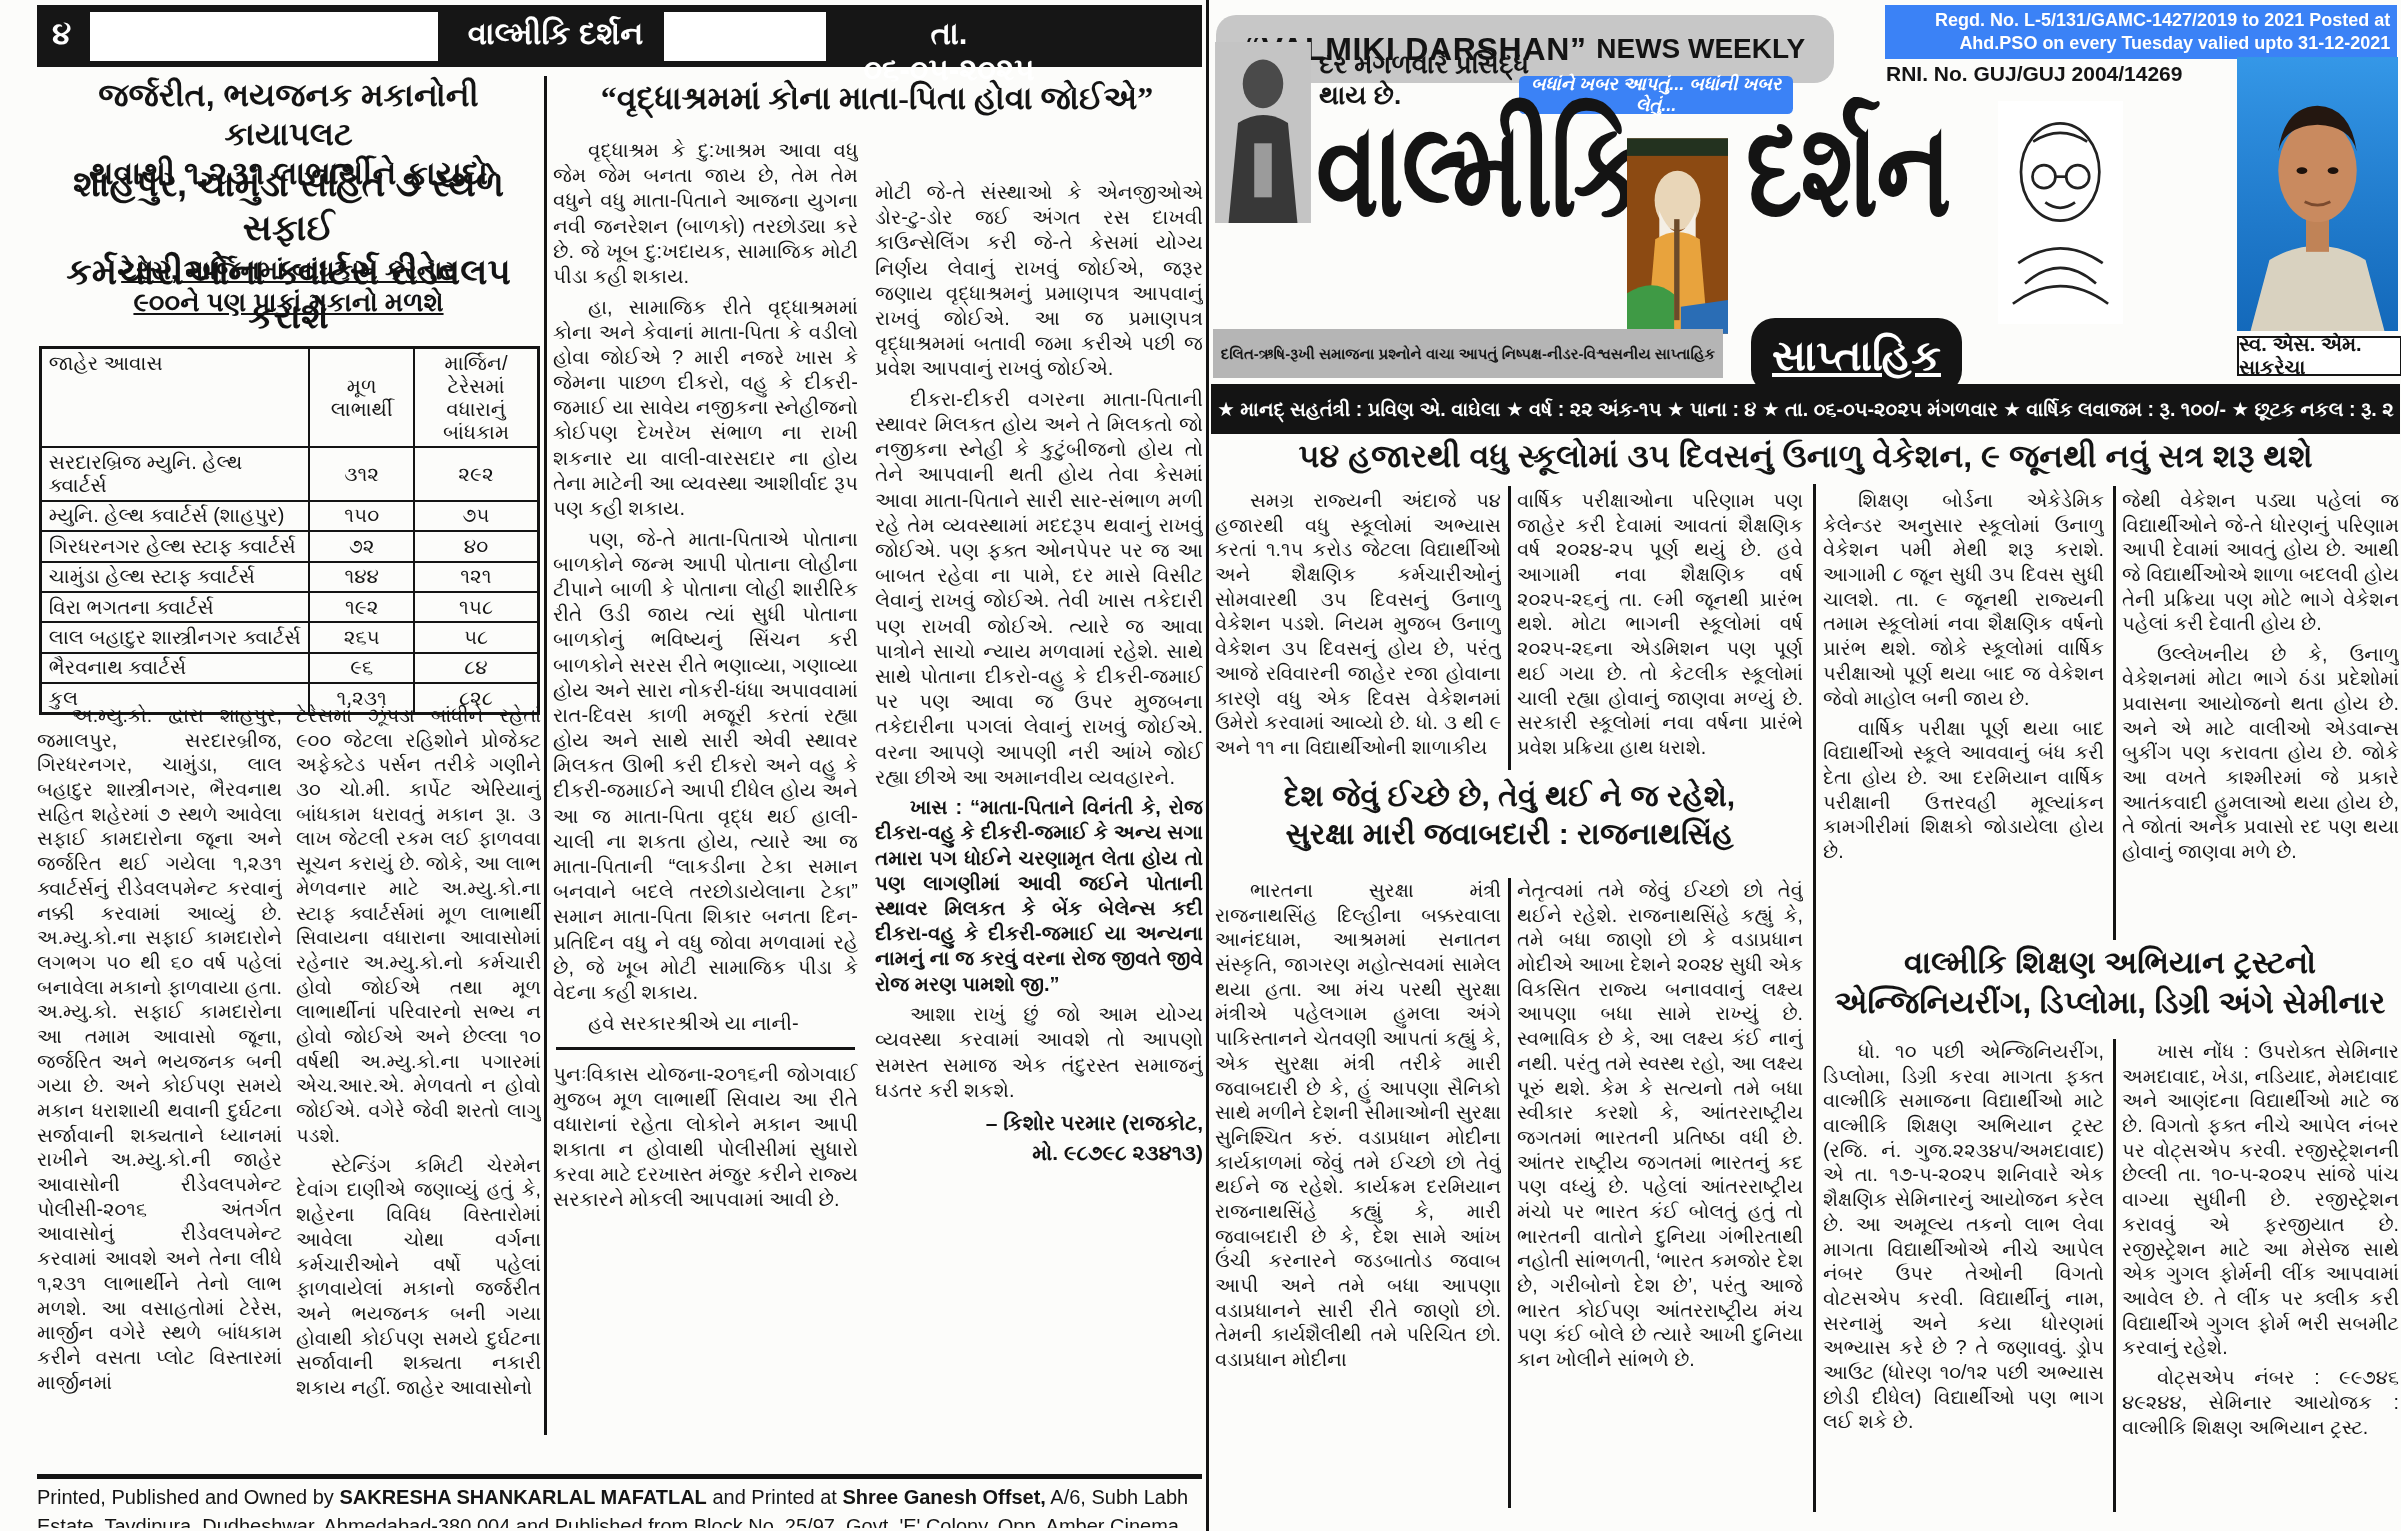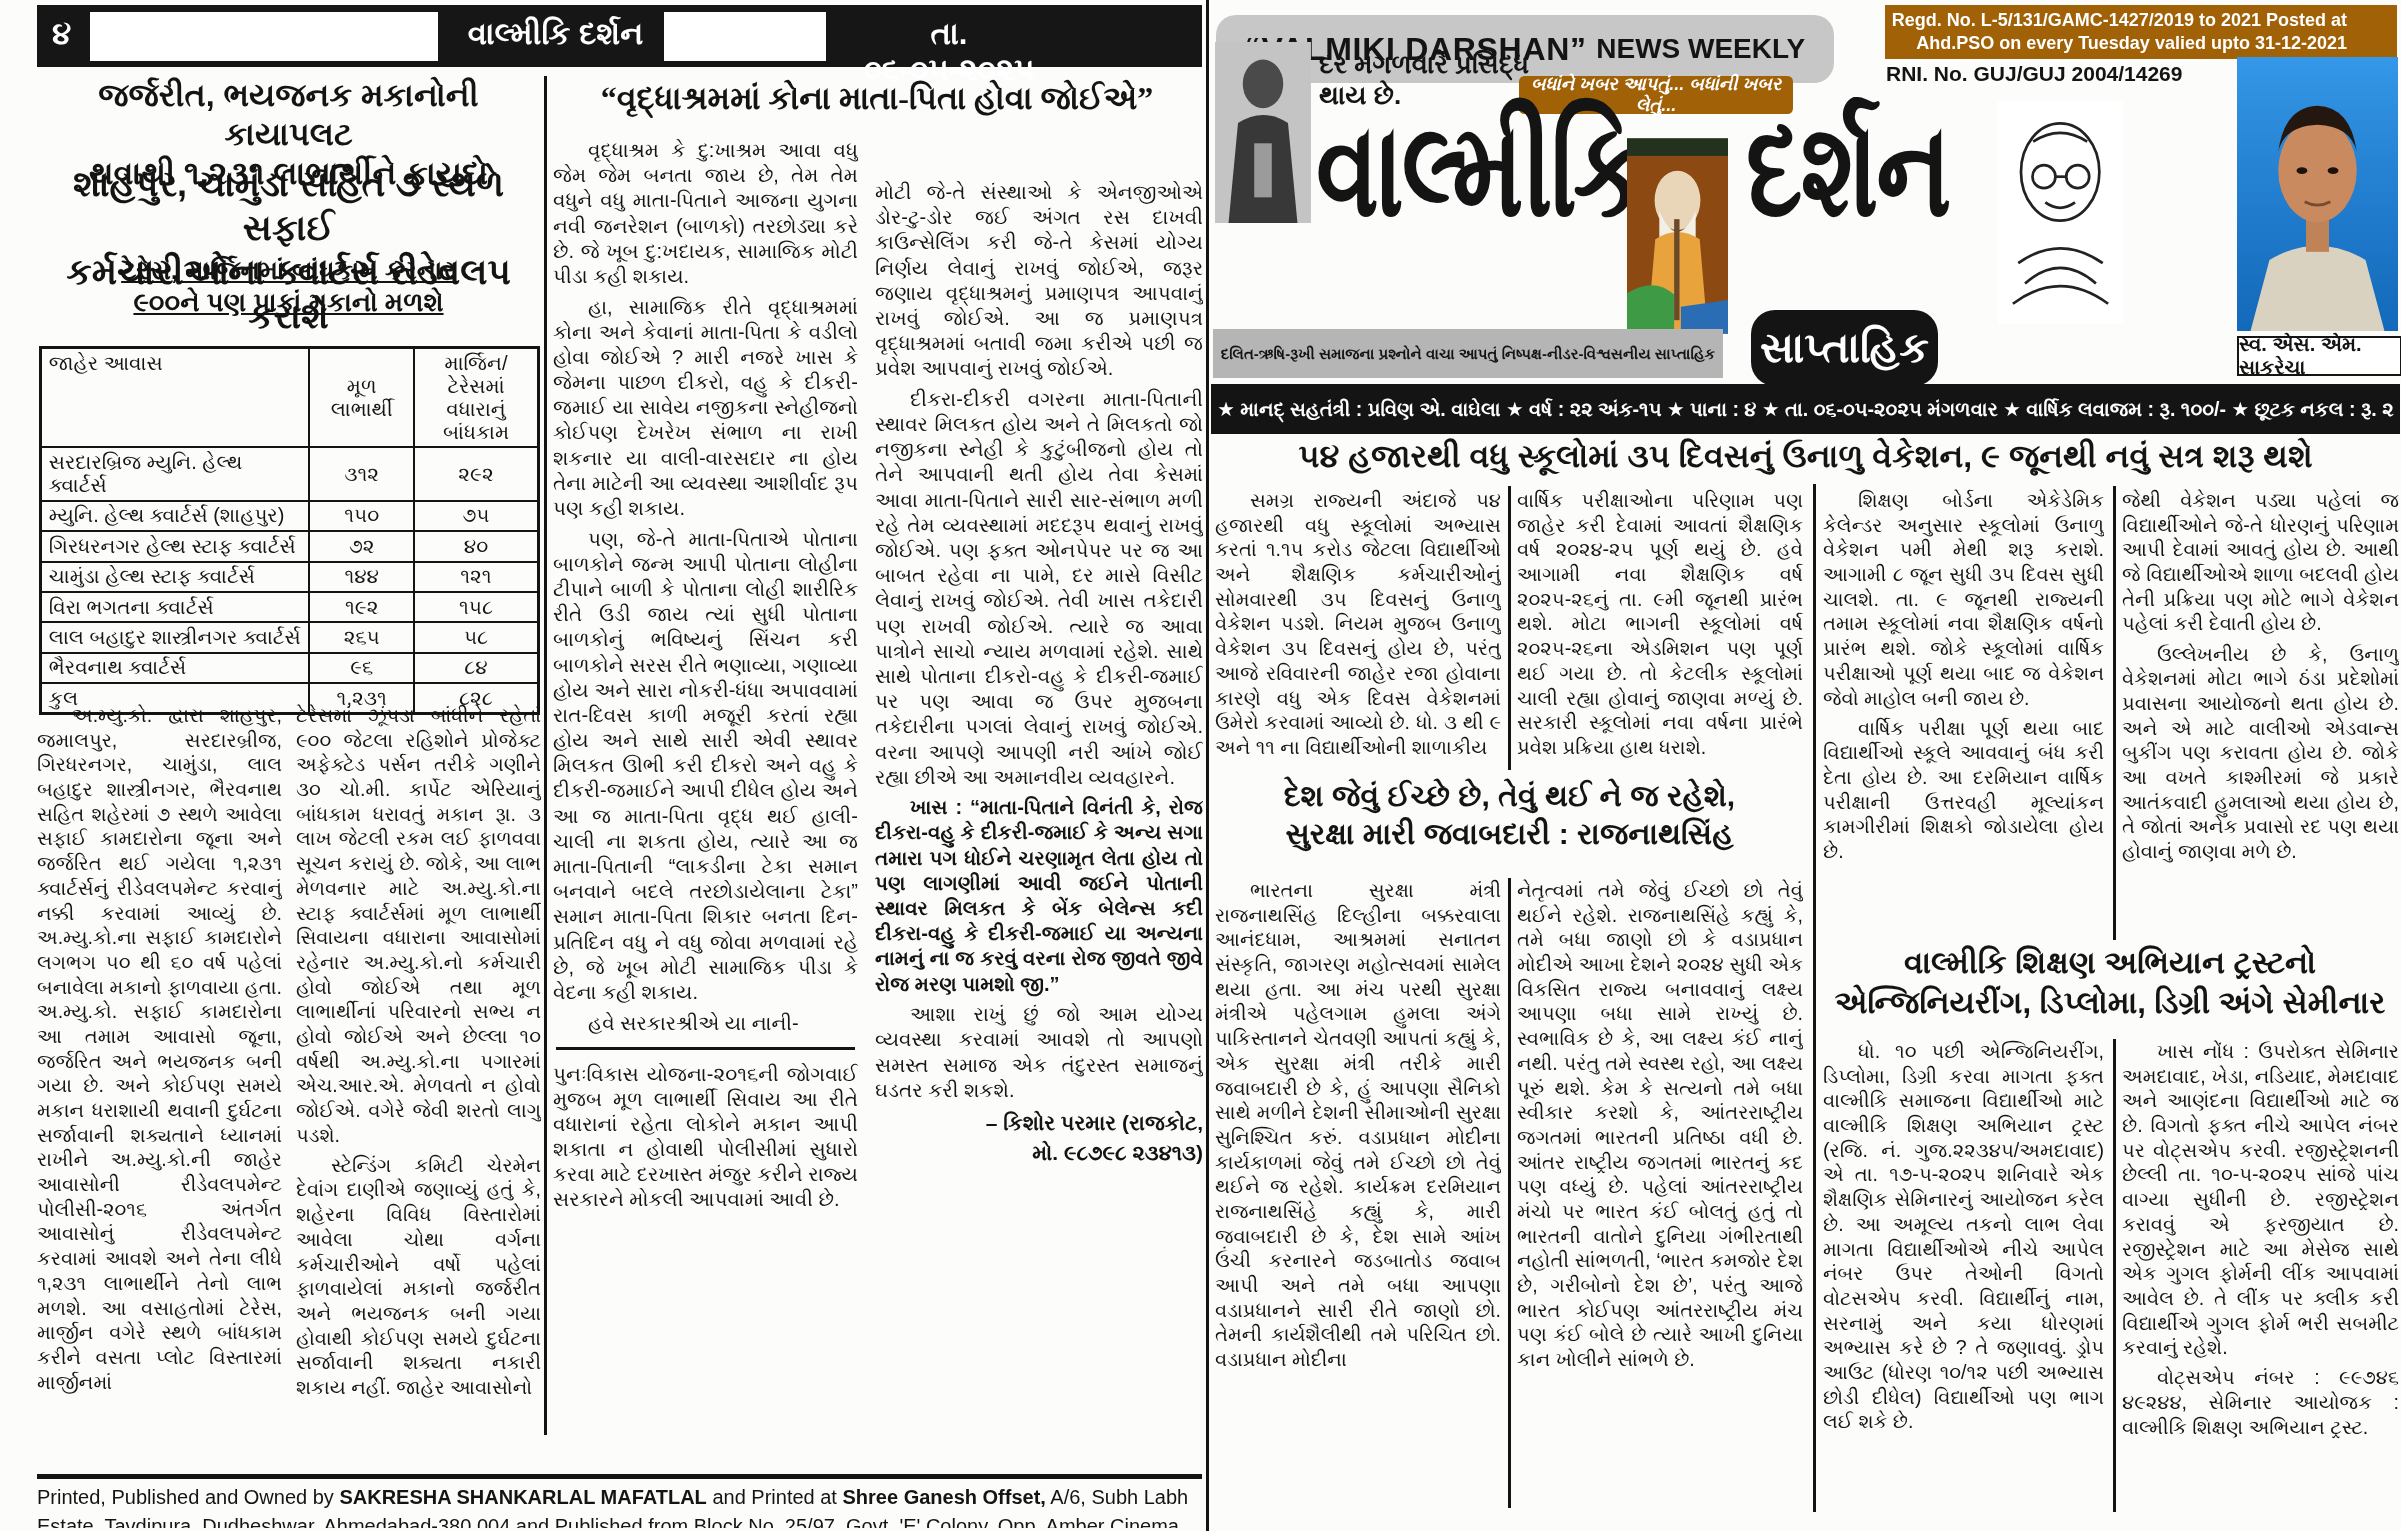--- a/index.html
+++ b/index.html
@@ -25,21 +25,21 @@
   .sh{font-weight:bold;font-size:26px;line-height:1.22;text-align:center;text-decoration:underline;}
   
   table.qt{width:100%;height:100%;border-collapse:collapse;border:3.4px solid #141414;font-size:20px;}
   table.qt th,table.qt td{border:2.7px solid #141414;padding:2.7px 6.8px;font-weight:normal;}
   table.qt th{vertical-align:middle;}
   table.qt td.num{text-align:center;}
   
   .engbox{background:#c7c7c7;border-radius:20px;display:flex;align-items:center;justify-content:center;}
   .engbox .t1{font-weight:bold;font-size:32px;letter-spacing:0.7px;}
   .engbox .t2{font-size:28px;font-weight:600;margin-left:9.5px;}
-  .blackbox{background:#a16207;color:#fff;display:flex;align-items:center;justify-content:flex-start;text-align:center;}
+  .blackbox{background:#3b82f6;color:#fff;display:flex;align-items:center;justify-content:flex-end;text-align:center;}
   .bigtitle{font-weight:900;font-size:101px;line-height:1;transform:scaleY(1.3);transform-origin:top left;letter-spacing:-2px;white-space:nowrap;}
   .weekbox{background:#141414;color:#fff;border-radius:24px;display:flex;align-items:center;justify-content:center;font-weight:bold;font-size:42px;}
   .tagstrip{background:#b5b5b5;display:flex;align-items:center;justify-content:center;font-weight:bold;font-size:15px;white-space:nowrap;overflow:hidden;}
   .capbox{background:#fff;border:2.7px solid #141414;display:flex;align-items:center;justify-content:center;font-weight:bold;font-size:20px;}
   .infobar{background:#141414;color:#fff;font-weight:bold;font-size:19.6px;display:flex;align-items:center;justify-content:center;white-space:nowrap;}
   
   .h-schools{font-weight:bold;font-size:32px;text-align:center;white-space:nowrap;}
   .h-two{font-weight:bold;font-size:30px;line-height:1.28;text-align:center;}
   .mrule{border:none;border-top:3.4px solid #141414;margin:10.8px 2.7px 12px 2.7px;}
   .sig{text-align:right;font-weight:bold;font-size:21px;line-height:1.4;}
@@ -229,21 +229,21 @@
     <ellipse cx="119" cy="168" rx="58" ry="76" fill="#c98a5f"></ellipse>
     <path d="M61 140 Q70 74 119 72 Q168 74 177 140 Q168 102 119 100 Q70 102 61 140 Z" fill="#241710"></path>
     <ellipse cx="96" cy="168" rx="8" ry="5" fill="#1d120c"></ellipse>
     <ellipse cx="142" cy="168" rx="8" ry="5" fill="#1d120c"></ellipse>
     <path d="M100 214 Q119 224 138 214" stroke="#7a4a2e" stroke-width="4" fill="none"></path>
   </svg>
   <div class="abs capbox" style="left:2237px;top:336px;width:161px;height:36px;">
     <span>સ્વ. એસ. એમ. સાકરેચા</span>
   </div>
 
-  <div class="abs weekbox" style="left:1751px;top:310px;width:187px;height:76px;">
+  <div class="abs weekbox" style="left:1751px;top:318px;width:211px;height:76px;text-decoration:underline;">
     <span>સાપ્તાહિક</span>
   </div>
   <div class="abs tagstrip" style="left:1213px;top:329px;width:510px;height:49px;">
     <span>દલિત-ઋષિ-રૂખી સમાજના પ્રશ્નોને વાચા આપતું નિષ્પક્ષ-નીડર-વિશ્વસનીય સાપ્તાહિક</span>
   </div>
 
   <div class="abs infobar" style="left:1211px;top:384px;width:1189px;height:50px;">
     <span>★ માનદ્ સહતંત્રી : પ્રવિણ એ. વાઘેલા ★ વર્ષ : ૨૨  અંક-૧૫ ★ પાના : ૪ ★ તા. ૦૬-૦૫-૨૦૨૫ મંગળવાર ★ વાર્ષિક લવાજમ : રૂ. ૧૦૦/- ★ છૂટક નકલ : રૂ. ૨</span>
   </div>
 

